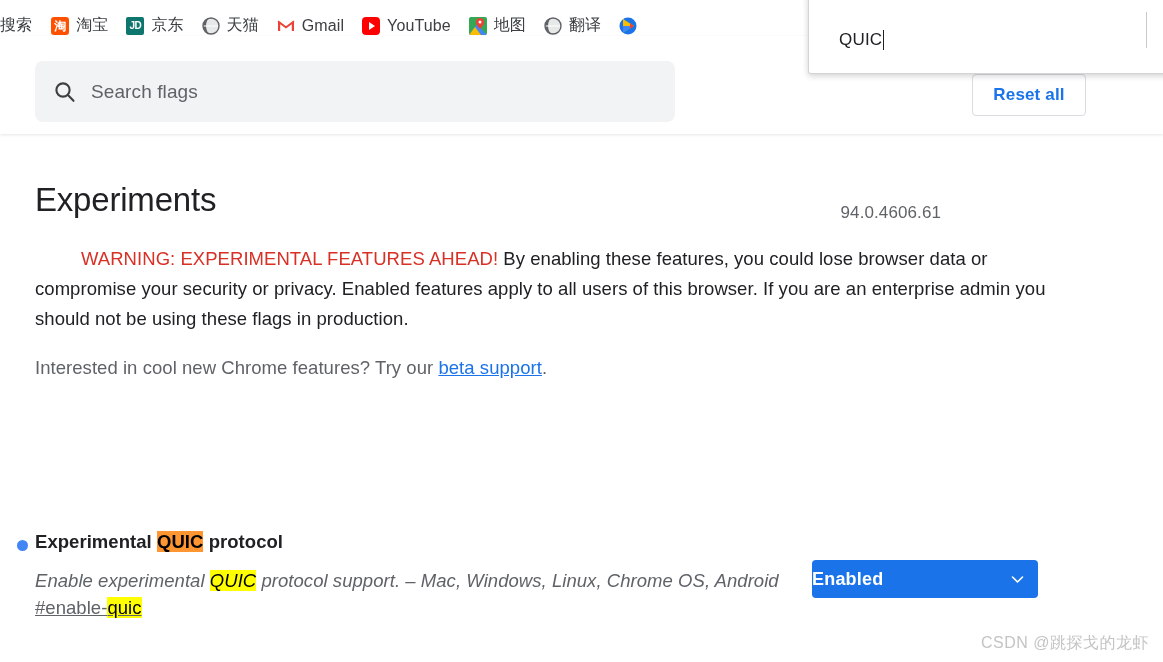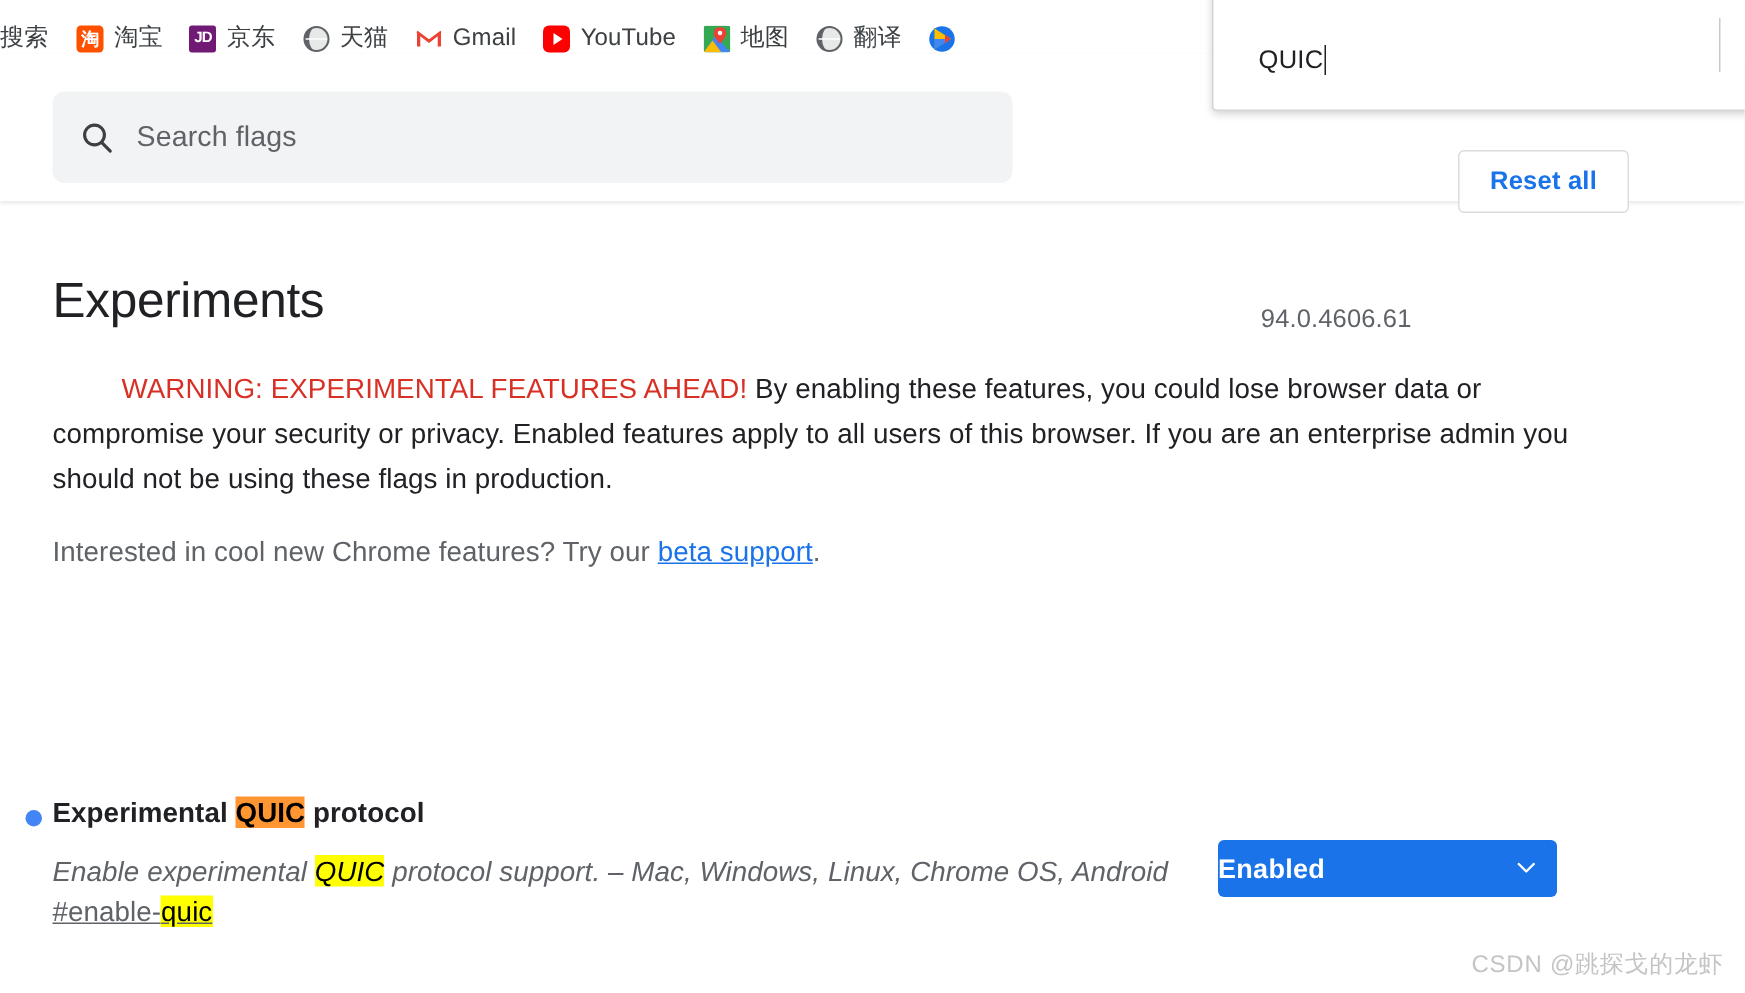--- a/index.html
+++ b/index.html
@@ -65,21 +65,21 @@
   .ic-taobao {
     background: #ff5000;
     border-radius: 3px;
     color: #fff;
     font-size: 12px;
     line-height: 18px;
     text-align: center;
     font-weight: bold;
   }
   .ic-jd {
-    background: #701a75;
+    background: #0f766e;
     border-radius: 2px;
     color: #fff;
     font-size: 10px;
     line-height: 18px;
     text-align: center;
     font-weight: bold;
     letter-spacing: -0.5px;
   }
   .ic-globe svg { display: block; }
   .ic-gmail svg { display: block; }
@@ -184,21 +184,21 @@
     flex: none;
   }
   .search-placeholder {
     font-size: 19px;
     color: #5f6368;
     letter-spacing: 0.1px;
   }
   .reset-all-btn {
     position: absolute;
     left: 972px;
-    top: 100px;
+    top: 74px;
     width: 114px;
     height: 42px;
     background: #ffffff;
     border: 1px solid #dadce0;
     border-radius: 4px;
     color: #1a73e8;
     font-size: 17px;
     font-weight: 600;
     display: flex;
     align-items: center;

